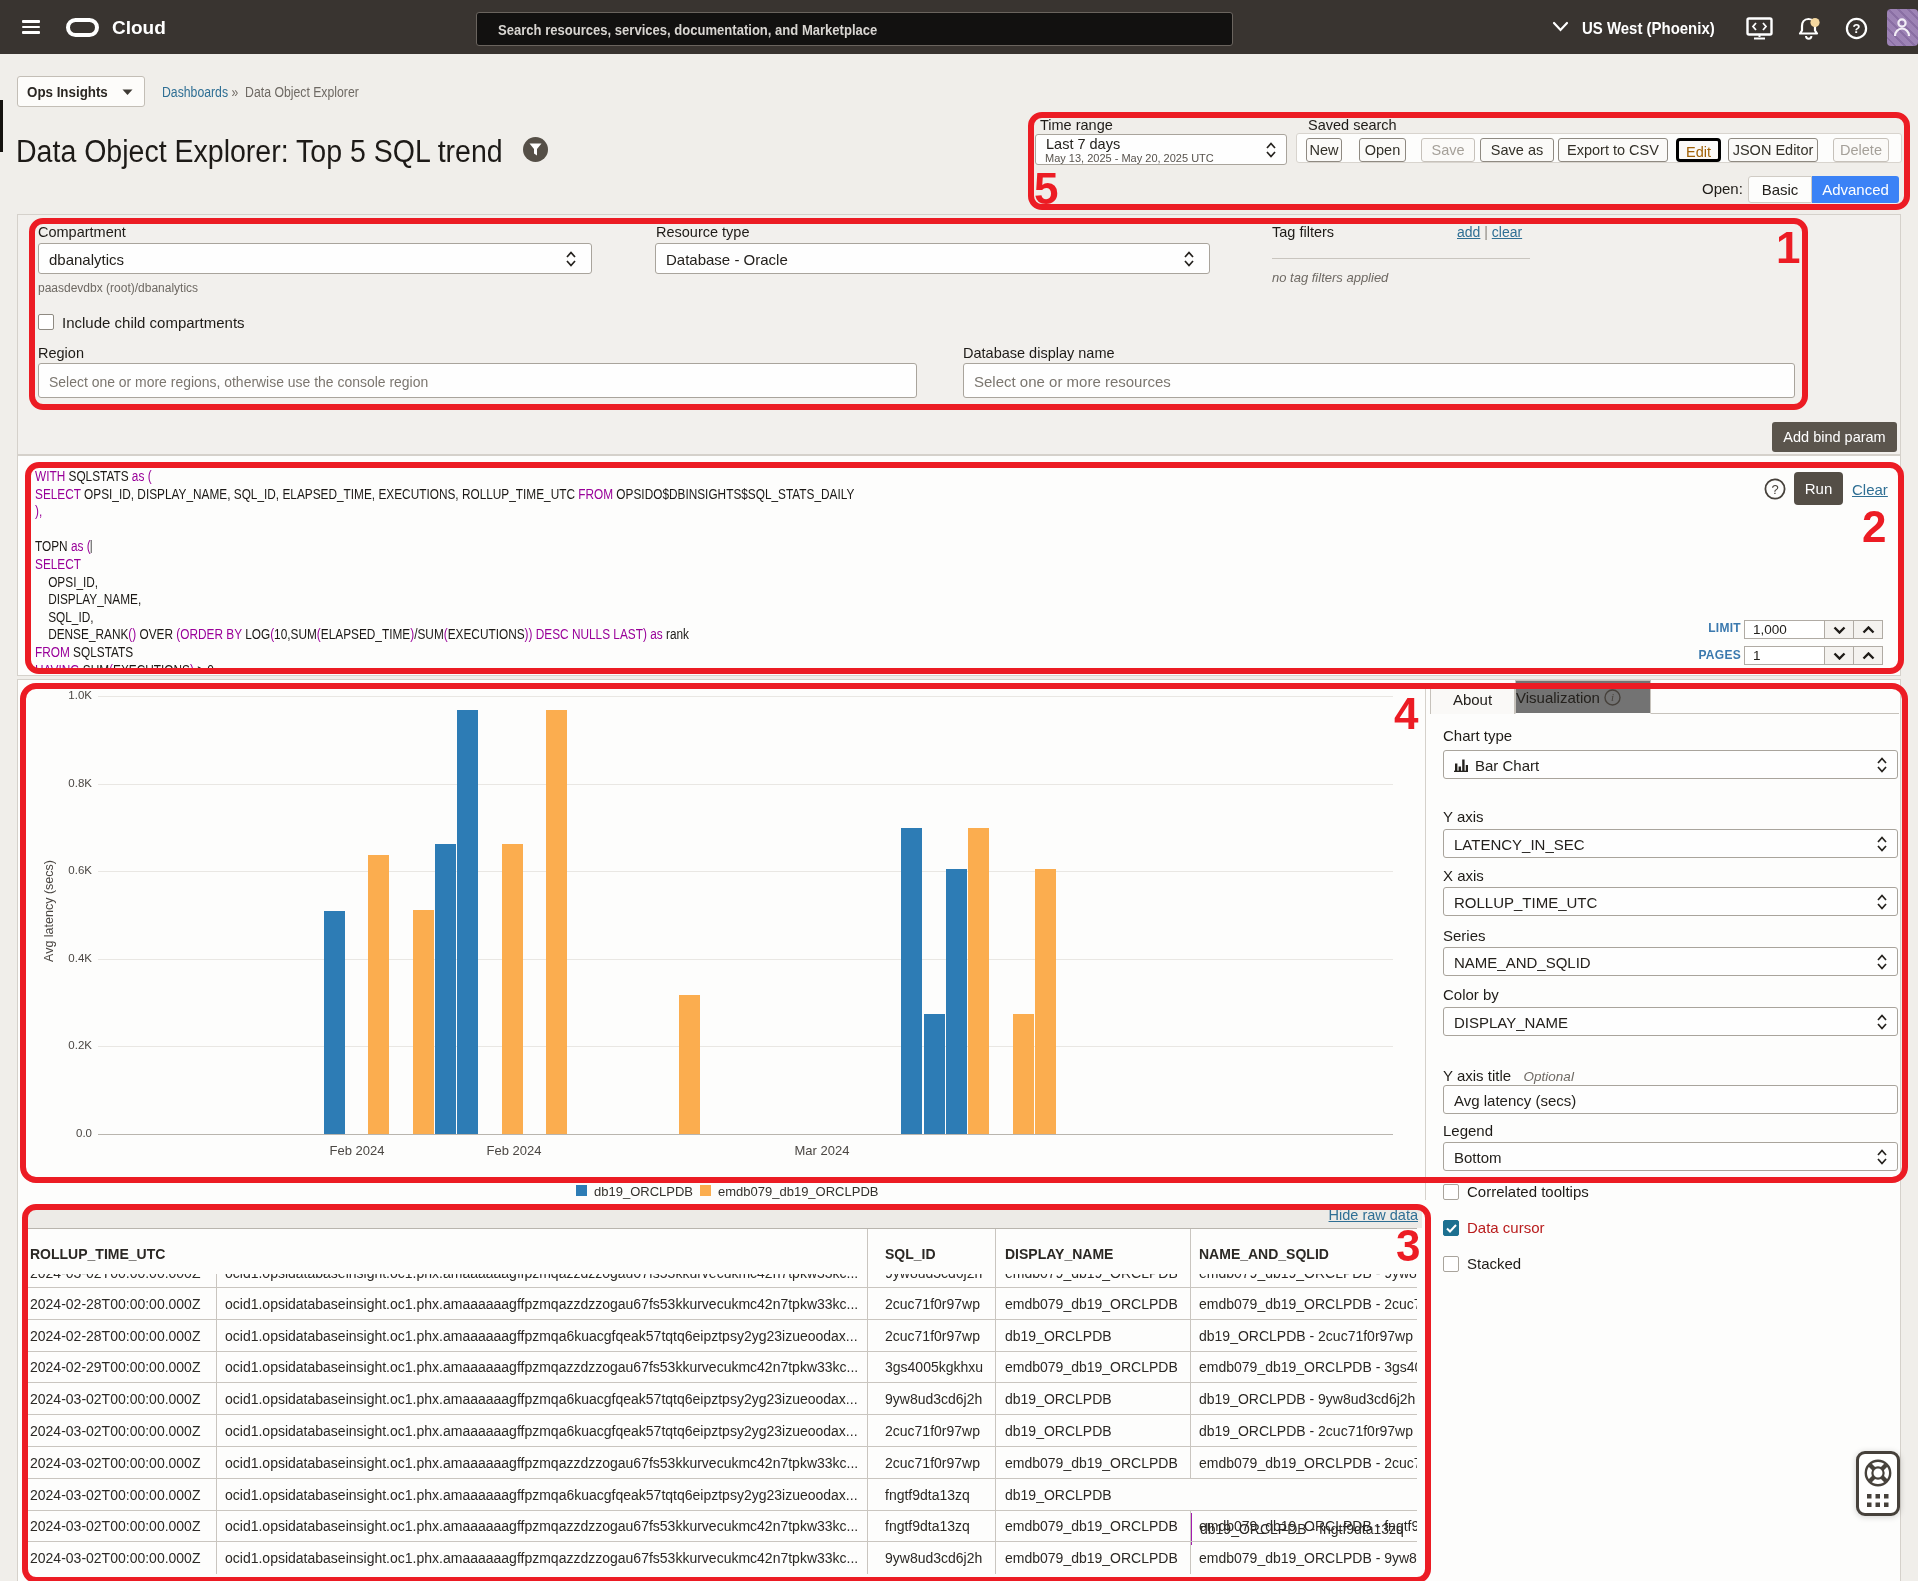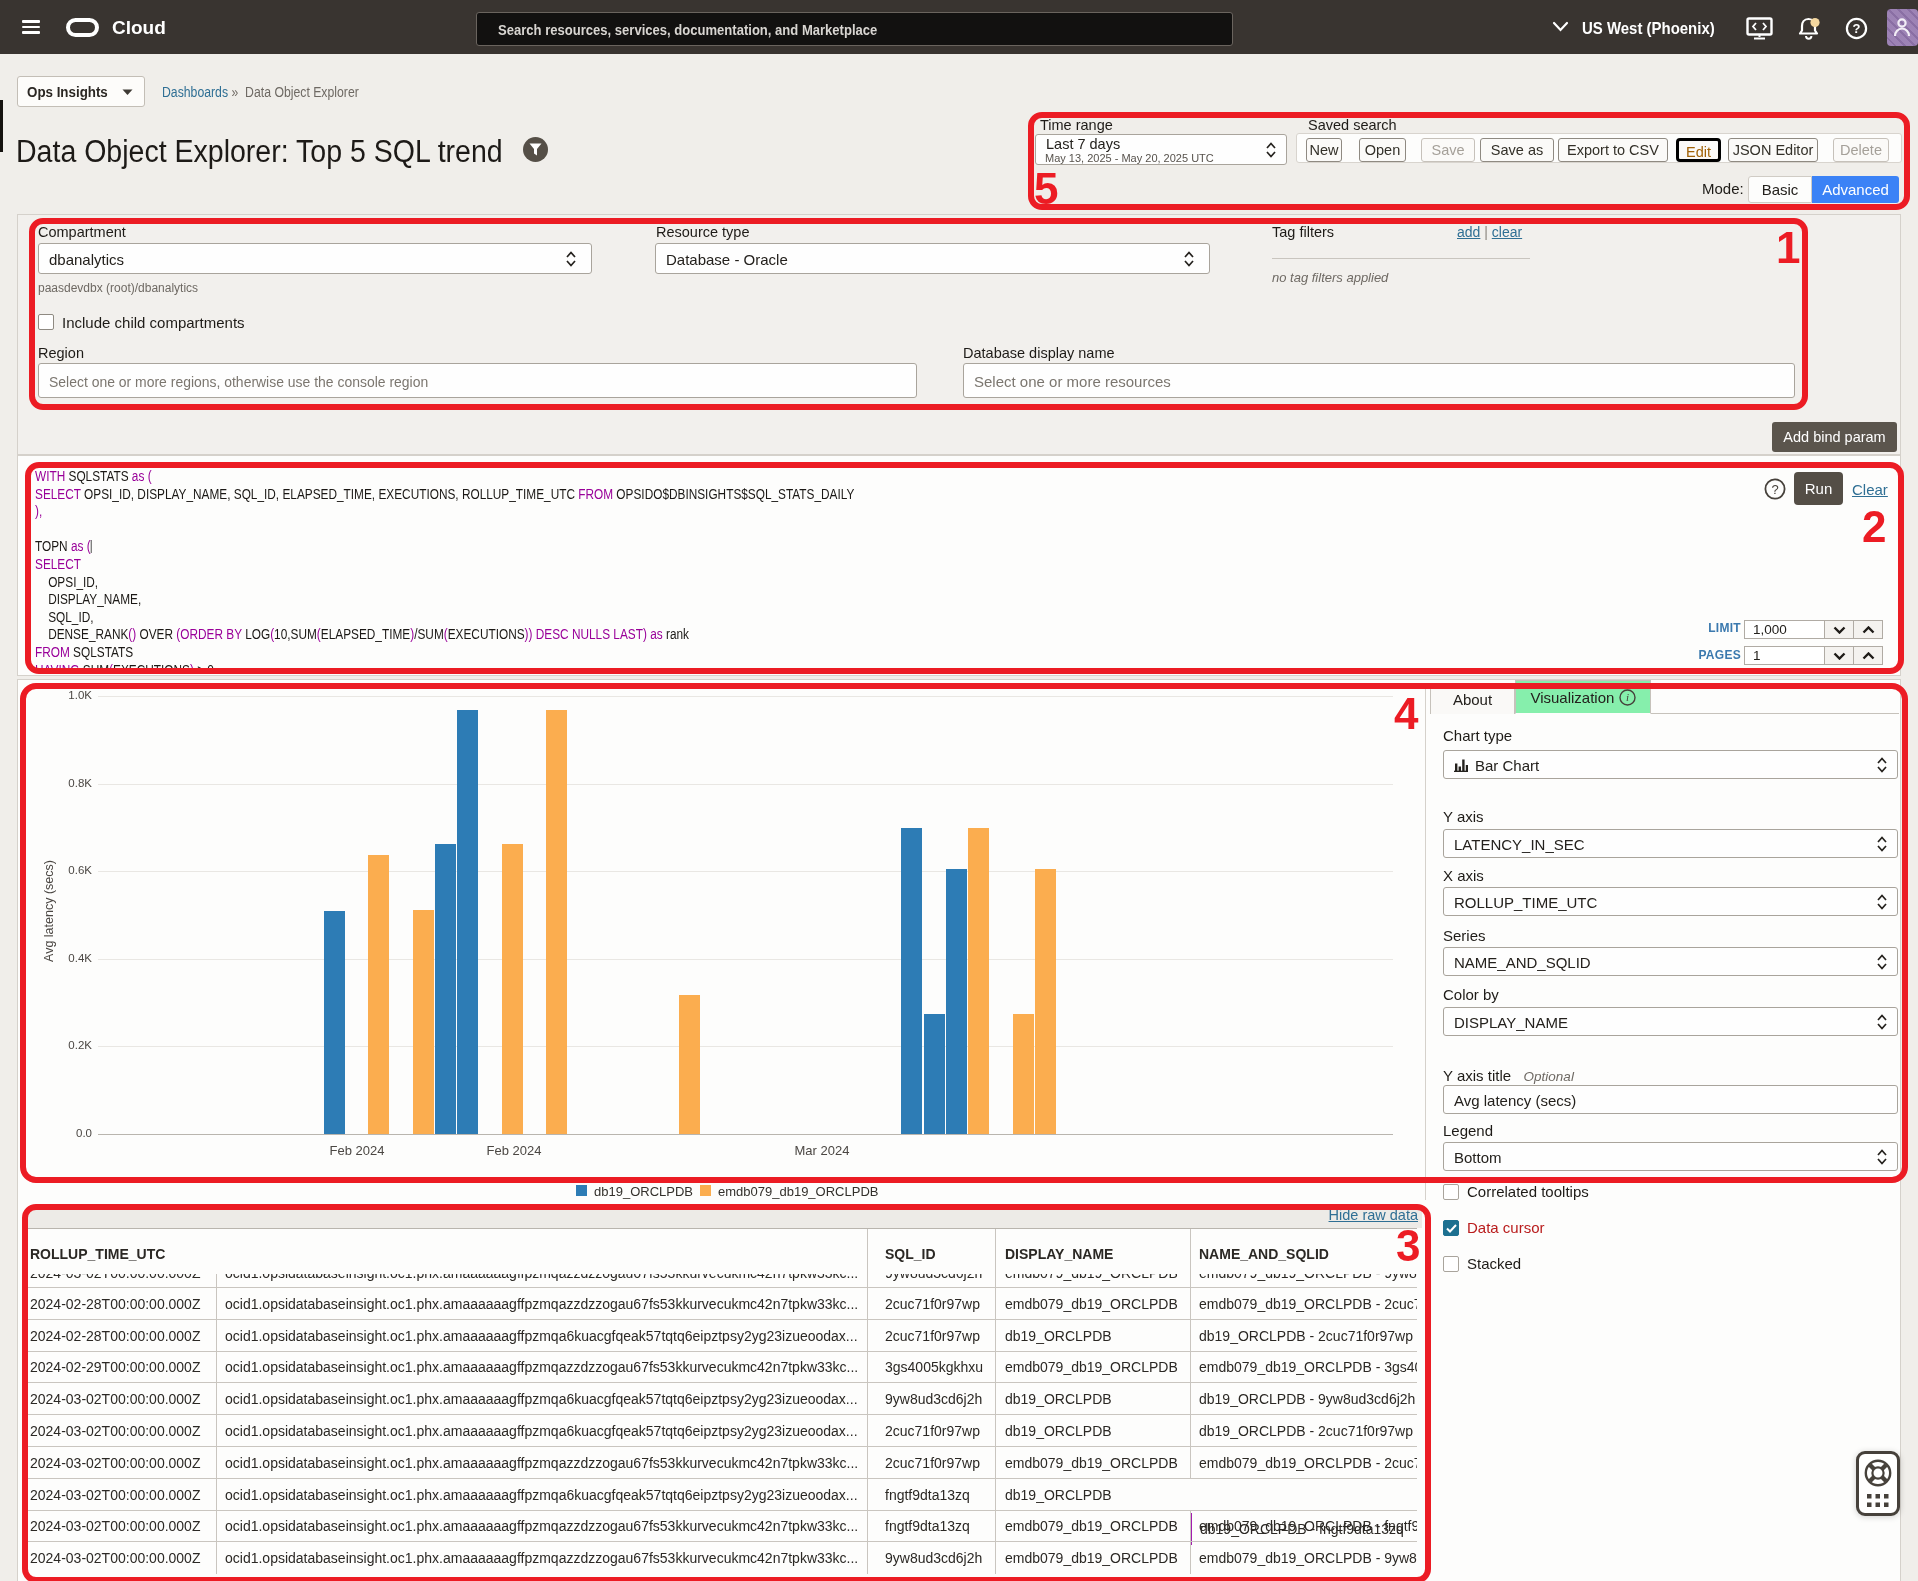--- a/index.html
+++ b/index.html
@@ -71,21 +71,21 @@
 <div class="sel" style="left:1035px;top:134px;width:252px;height:31px;">
   <div style="position:absolute;left:10px;top:1px;font-size:14.5px;color:#24211d;">Last 7 days</div>
   <div style="position:absolute;left:9px;top:17px;font-size:11px;color:#57524c;white-space:nowrap;">May 13, 2025 - May 20, 2025 UTC</div>
   <svg class="chev" viewBox="0 0 12 16">
       <path d="M2 6 L6 1.5 L10 6 M2 10 L6 14.5 L10 10" fill="none" stroke="#24211d" stroke-width="1.7"></path>
     </svg>
 </div>
 <div class="abs lbl" style="left:1308px;top:117px;">Saved search</div>
 <div class="abs" style="left:1296px;top:133px;width:606px;height:30px;background:#fdfdfc;border:1px solid #d8d4ce;border-radius:3px;"></div>
 
-<div class="abs" style="left:1702px;top:180px;font-size:15px;color:#1e1b17;">Mode:</div>
+<div class="abs" style="left:1702px;top:180px;font-size:15px;color:#1e1b17;">Open:</div>
 <div class="abs" style="left:1748px;top:176px;width:64px;height:27px;background:#fdfdfc;border:1px solid #d0ccc5;border-radius:3px 0 0 3px;text-align:center;line-height:25px;font-size:15px;color:#24211d;">Basic</div>
 <div class="abs" style="left:1812px;top:176px;width:87px;height:27px;background:#3b82f6;border-radius:0 3px 3px 0;text-align:center;line-height:27px;font-size:15px;color:#fff;">Advanced</div>
 <div class="redbox" style="left:1028px;top:112px;width:882px;height:98px;"></div>
 <div class="rednum" style="left:1034px;top:167px;">5</div>
 <div class="abs" style="left:1306px;top:138px;width:36px;height:24px;background:#fbfaf8;border:1px solid #8f8a82;border-radius:3px;text-align:center;line-height:22px;font-size:14.5px;color:#333028;">New</div>
 <div class="abs" style="left:1359px;top:138px;width:47px;height:24px;background:#fbfaf8;border:1px solid #8f8a82;border-radius:3px;text-align:center;line-height:22px;font-size:14.5px;color:#333028;">Open</div>
 <div class="abs" style="left:1421px;top:138px;width:54px;height:24px;background:#fbfaf8;border:1px solid #c6c1ba;border-radius:3px;text-align:center;line-height:22px;font-size:14.5px;color:#a5a099;">Save</div>
 <div class="abs" style="left:1480px;top:138px;width:74px;height:24px;background:#fbfaf8;border:1px solid #8f8a82;border-radius:3px;text-align:center;line-height:22px;font-size:14.5px;color:#333028;">Save as</div>
 <div class="abs" style="left:1558px;top:138px;width:110px;height:24px;background:#fbfaf8;border:1px solid #8f8a82;border-radius:3px;text-align:center;line-height:22px;font-size:14.5px;color:#333028;">Export to CSV</div>
 <div class="abs" style="left:1676px;top:138px;width:45px;height:24px;background:#fbfaf8;border:3px solid #000000;border-radius:4px;text-align:center;line-height:22px;font-size:14.5px;color:#a16207;">Edit</div>
@@ -205,21 +205,21 @@
 <div class="abs" style="left:1013px;top:1013.7px;width:21px;height:120.1px;background:#fbad4f;"></div>
 <div class="abs" style="left:1035px;top:868.8px;width:21px;height:265.0px;background:#fbad4f;"></div>
 
 <div class="abs" style="left:317px;top:1143px;width:80px;text-align:center;font-size:13px;color:#4b4743;">Feb 2024</div>
 <div class="abs" style="left:474px;top:1143px;width:80px;text-align:center;font-size:13px;color:#4b4743;">Feb 2024</div>
 <div class="abs" style="left:782px;top:1143px;width:80px;text-align:center;font-size:13px;color:#4b4743;">Mar 2024</div>
 
 <div class="abs" style="left:1425px;top:683px;width:1px;height:517px;background:#d5d1cb;"></div>
 <div class="abs" style="left:1430px;top:713px;width:469px;height:1px;background:#c6c2bb;"></div>
 <div class="abs" style="left:1430px;top:684px;width:85px;height:30px;background:#faf9f7;border:1px solid #c6c2bb;border-bottom:none;text-align:center;line-height:30px;font-size:15px;color:#24211d;">About</div>
-<div class="abs" style="left:1515px;top:680px;width:136px;height:34px;background:#86efac;border:1px solid #c6c2bb;border-bottom:1px solid #fdfdfc;text-align:center;line-height:33px;font-size:15px;color:#24211d;">Visualization <svg style="vertical-align:-3px;" width="17" height="17" viewBox="0 0 17 17">
+<div class="abs" style="left:1515px;top:680px;width:136px;height:34px;background:#737373;border:1px solid #c6c2bb;border-bottom:1px solid #fdfdfc;text-align:left;line-height:33px;font-size:15px;color:#24211d;">Visualization <svg style="vertical-align:-3px;" width="17" height="17" viewBox="0 0 17 17">
       <circle cx="8.5" cy="8.5" r="7.5" fill="none" stroke="#46413b" stroke-width="1.4"></circle>
       <text x="8.5" y="12.4" text-anchor="middle" font-size="11" font-style="italic" font-family="Liberation Serif" fill="#46413b">i</text>
     </svg></div>
 <div class="abs" style="left:1443px;top:727px;font-size:15px;color:#1e1b17;">Chart type</div>
 <div class="sel" style="left:1443px;top:750px;width:455px;height:29px;border-color:#a9a49c;">
     <div class="txt"><svg style="vertical-align:-2px;margin-right:7px;" width="14" height="14" viewBox="0 0 14 14">
         <path d="M1 13 V5 h2.4 V13 M4.6 13 V8 h2.4 V13 M8.2 13 V1 h2.4 V13 M11.8 13 V6.5 h2.2 V13" fill="#24211d"></path>
         <rect x="0" y="12.2" width="14" height="1.3" fill="#24211d"></rect>
       </svg>Bar Chart</div>
     <svg class="chev" viewBox="0 0 12 16">

